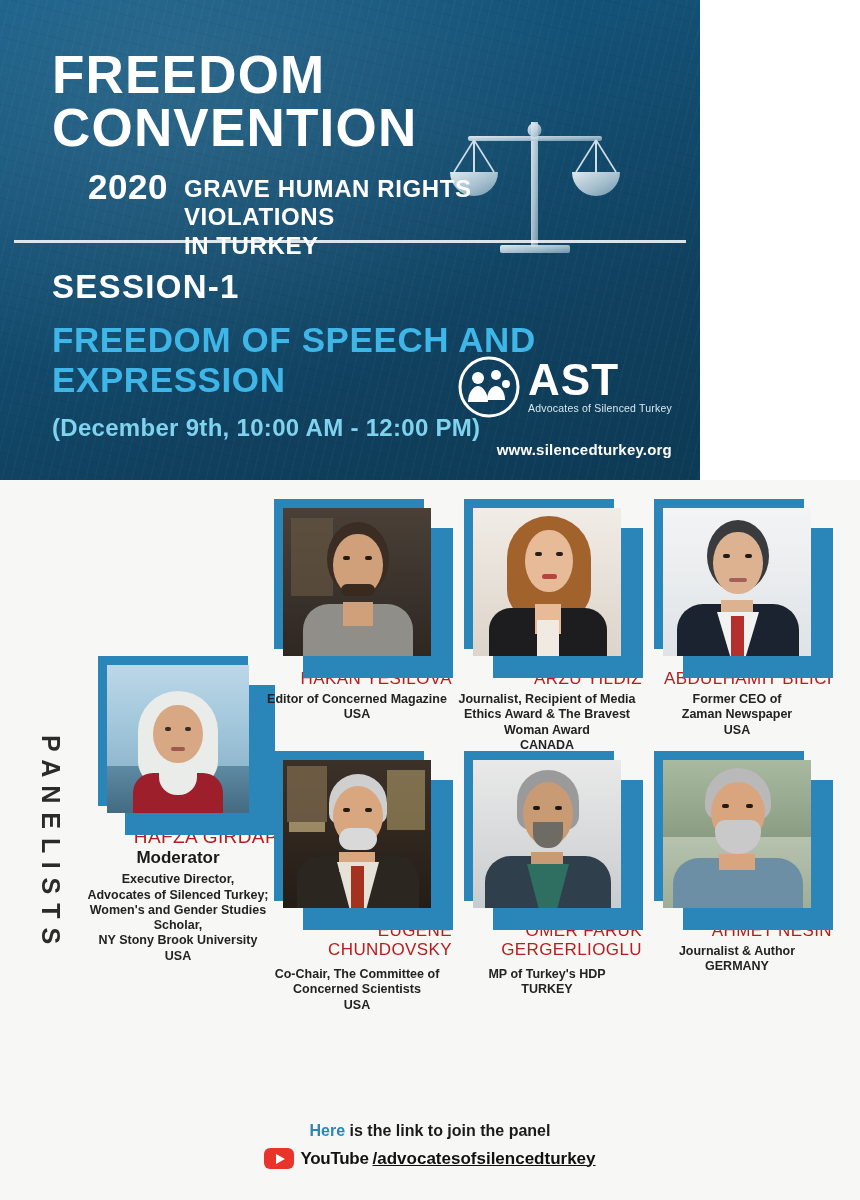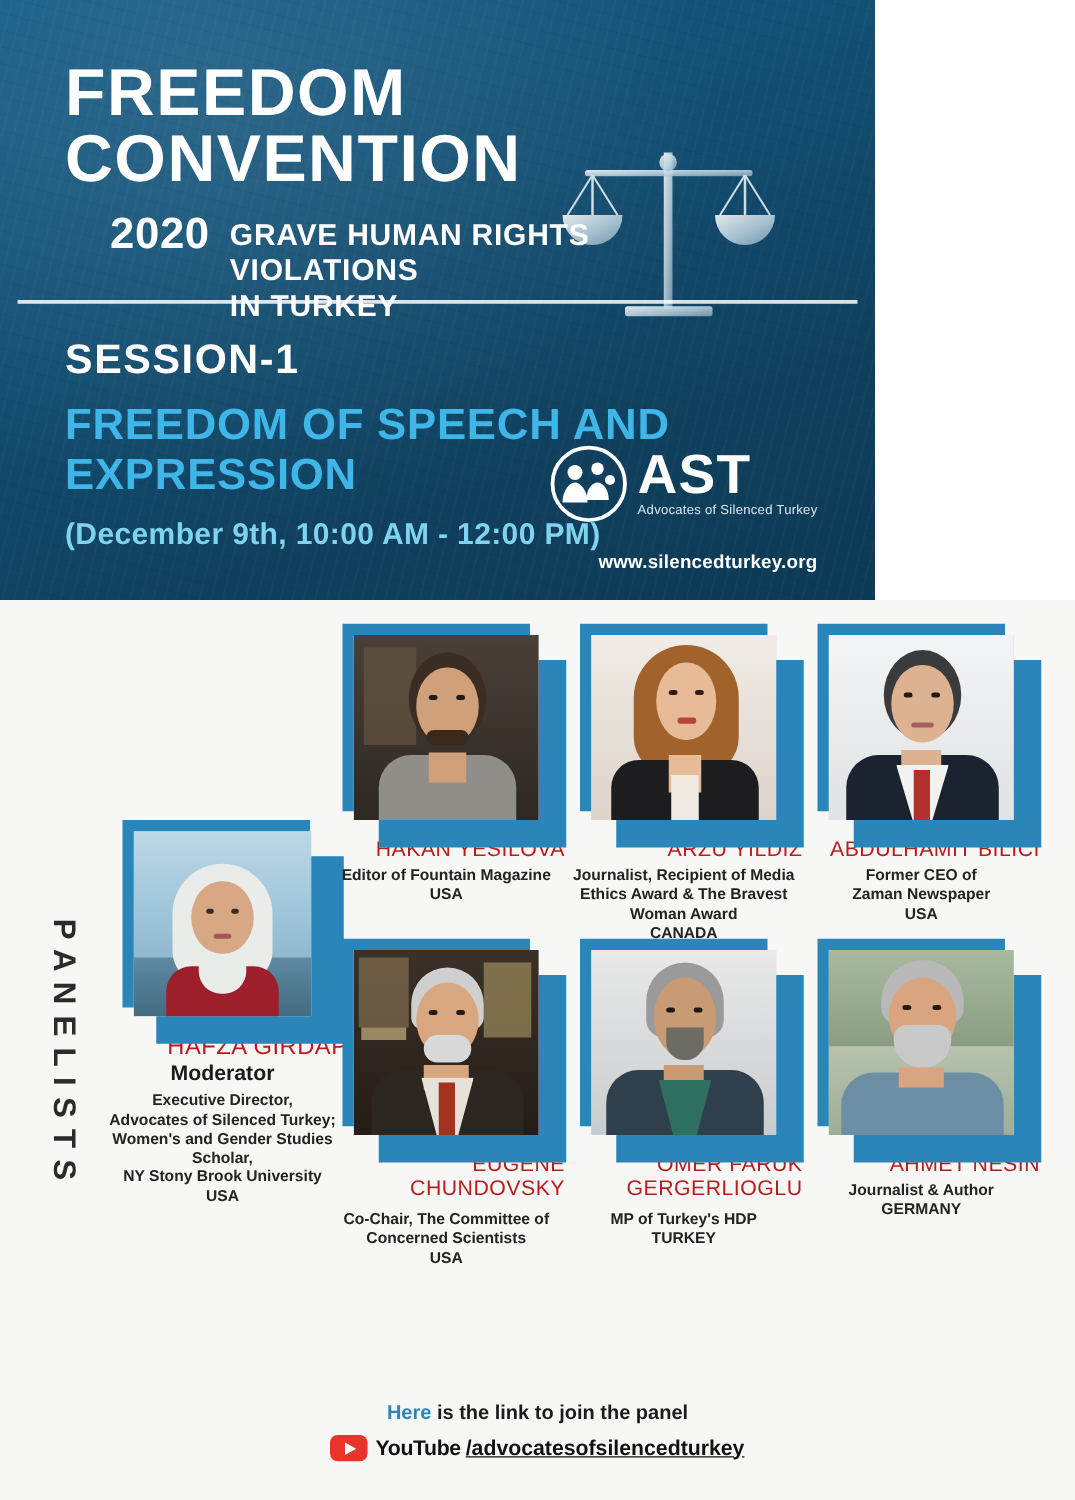--- a/index.html
+++ b/index.html
@@ -93,21 +93,21 @@
   }
   .session-time {
     color: #7fd3ef;
     font-size: 24px;
     font-weight: bold;
     margin-top: 14px;
     letter-spacing: 0.3px;
   }
 
   
-  .ast-logo { position: absolute; right: 46px; bottom: 22px; z-index: 3; text-align: right; }
+  .ast-logo { position: absolute; right: 28px; bottom: 22px; z-index: 3; text-align: right; }
   .ast-row { display: flex; align-items: center; justify-content: flex-end; }
   .ast-mark { width: 62px; height: 62px; position: relative; }
   .ast-text { margin-left: 8px; text-align: left; }
   .ast-name {
     color: #ffffff; font-size: 44px; font-weight: bold; line-height: 0.9; letter-spacing: 1px;
   }
   .ast-tagline {
     color: #d8e7ef; font-size: 10.5px; letter-spacing: 0.2px; margin-top: 3px;
   }
   .ast-url {
@@ -315,21 +315,21 @@
           <div style="position:absolute;left:44px;top:14px;width:62px;height:74px;border-radius:31px/37px;background:#3b2d23;"></div>
           <div style="position:absolute;left:50px;top:26px;width:50px;height:62px;border-radius:25px/32px;background:#cfa07a;"></div>
           <div style="position:absolute;left:60px;top:48px;width:7px;height:4px;border-radius:3px;background:#251a12;"></div>
           <div style="position:absolute;left:82px;top:48px;width:7px;height:4px;border-radius:3px;background:#251a12;"></div>
           <div style="position:absolute;left:58px;top:76px;width:34px;height:12px;border-radius:8px;background:#3a2a1e;"></div>
           <div style="position:absolute;left:20px;top:96px;width:110px;height:56px;border-radius:26px 26px 0 0;background:#8f8e89;"></div>
           <div style="position:absolute;left:60px;top:94px;width:30px;height:24px;background:#cfa07a;"></div>
         </div>
       </div>
       <div class="name">HAKAN YESILOVA</div>
-      <div class="role" style="white-space:pre-line;">Editor of Fountain Magazine
+      <div class="role" style="white-space:pre-line;">Editor of Concerned Magazine
 USA</div>
     </div>
 
     <div class="card" style="left:452px; top:28px; width:190px;">
       <div class="photo-wrap">
         <div class="photo-frame" style="left:-9px; top:-9px; width:150px; height:150px;"></div>
         <div class="photo-frame" style="left:20px; top:20px; width:150px; height:150px;"></div>
         <div class="photo" style="width:148px; height:148px;">
           <div class="bgrect" style="background:linear-gradient(#f1ece6 0%, #ddd4ca 100%);"></div>
           <div style="position:absolute;left:34px;top:8px;width:84px;height:104px;border-radius:42px 42px 30px 30px;background:#a2622c;"></div>

